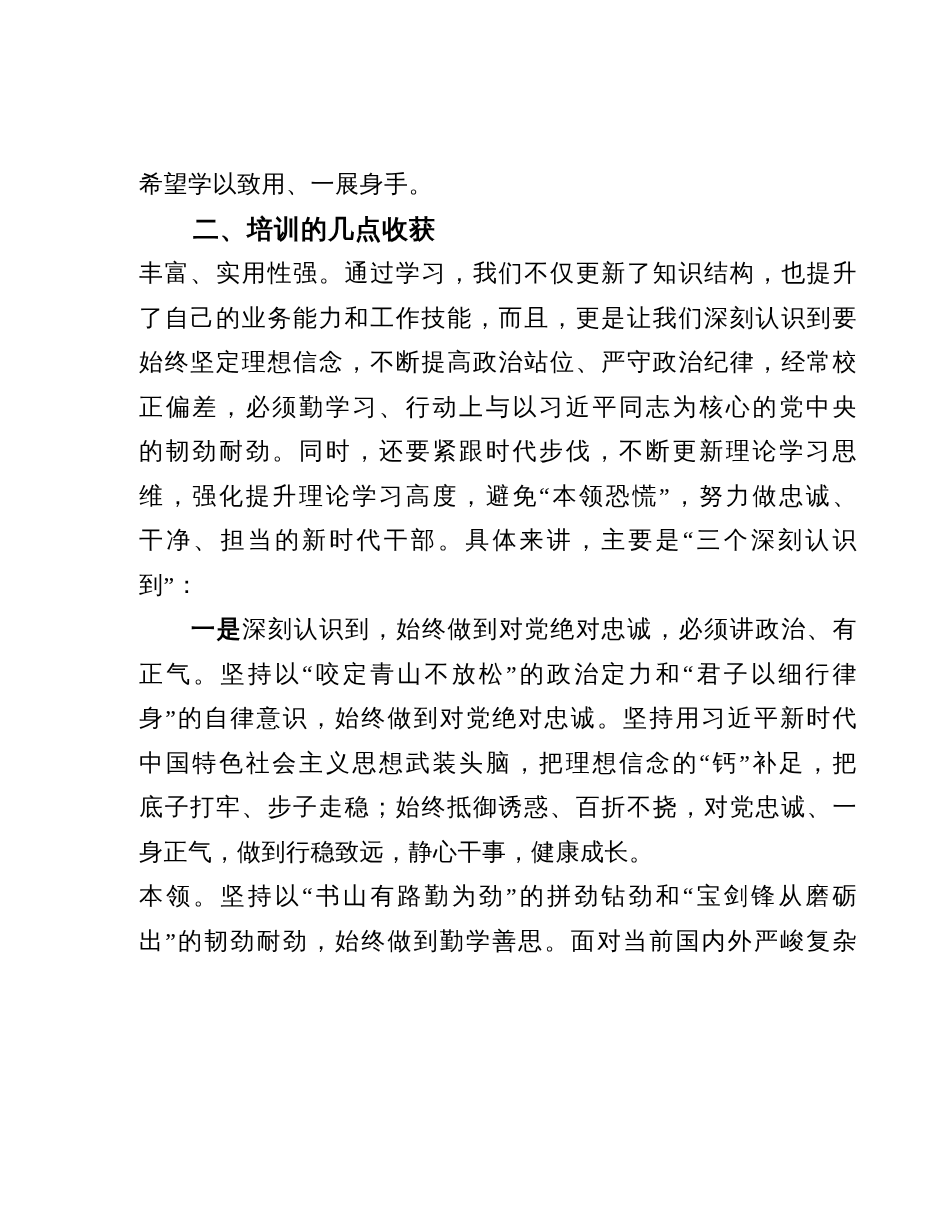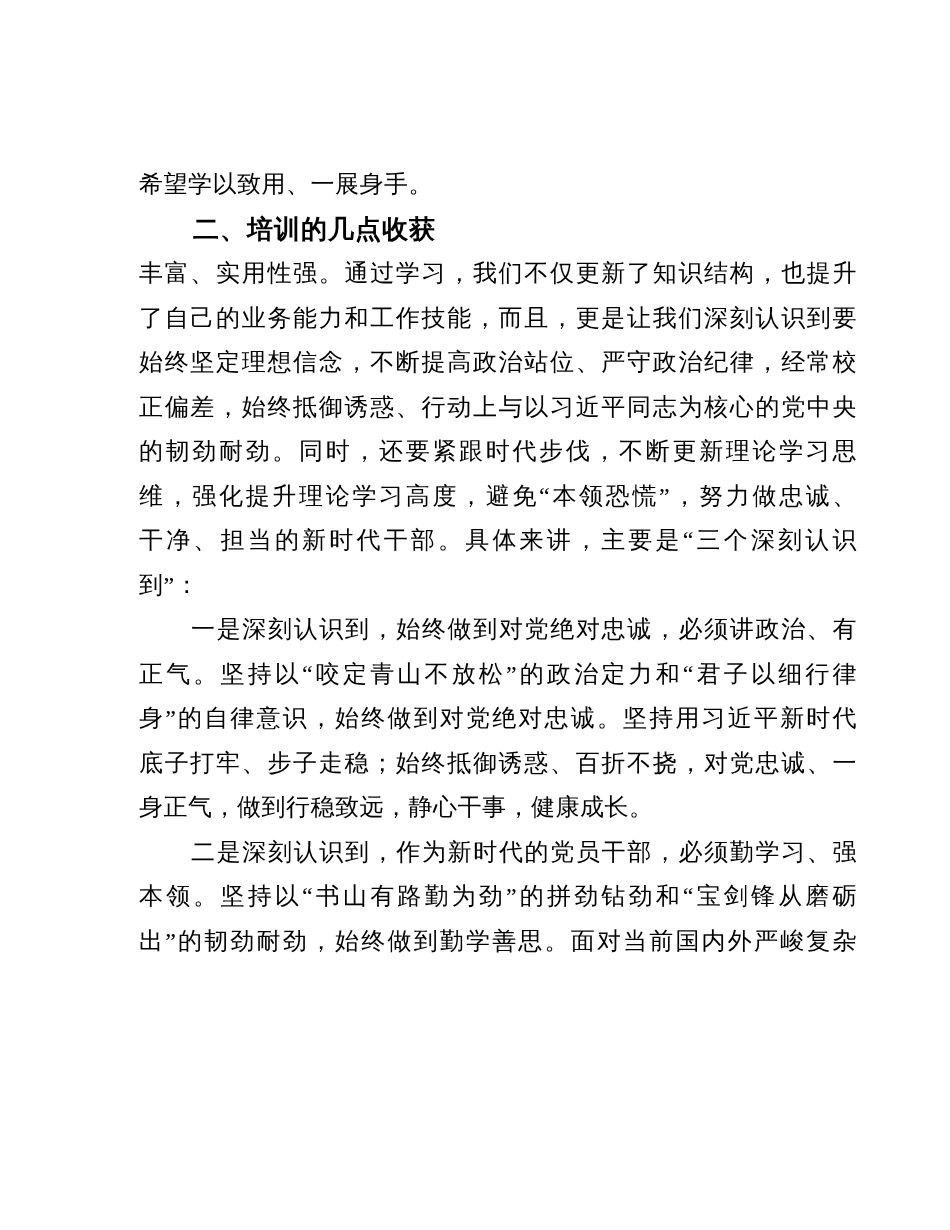--- a/index.html
+++ b/index.html
@@ -50,47 +50,47 @@
   .line.heading {
     font-family: "Liberation Sans", "DejaVu Sans", sans-serif;
     font-weight: bold;
     font-size: 26px;
     text-align: left;
     text-align-last: left;
     text-indent: 54px;
     letter-spacing: 1px;
   }
   .lead-bold {
-    font-weight: normal;
+    font-weight: bold;
     font-family: "Liberation Sans", "DejaVu Sans", sans-serif;
   }
 </style>
 </head>
 <body>
 
 <div class="page">
   <div class="content">
 
     <div class="line align-left">希望学以致用、一展身手。</div>
 
     <div class="line heading">二、培训的几点收获</div>
 
     <div class="line fill">丰富、实用性强。通过学习，我们不仅更新了知识结构，也提升</div>
     <div class="line fill">了自己的业务能力和工作技能，而且，更是让我们深刻认识到要</div>
     <div class="line fill">始终坚定理想信念，不断提高政治站位、严守政治纪律，经常校</div>
-    <div class="line fill">正偏差，始终抵御诱惑、行动上与以习近平同志为核心的党中央</div>
+    <div class="line fill">正偏差，必须勤学习、行动上与以习近平同志为核心的党中央</div>
     <div class="line fill">的韧劲耐劲。同时，还要紧跟时代步伐，不断更新理论学习思</div>
     <div class="line fill">维，强化提升理论学习高度，避免“本领恐慌”，努力做忠诚、</div>
     <div class="line fill">干净、担当的新时代干部。具体来讲，主要是“三个深刻认识</div>
     <div class="line align-left">到”：</div>
 
     <div class="line indent fill"><span class="lead-bold">一是</span><span>深刻认识到，始终做到对党绝对忠诚，必须讲政治、有</span></div>
     <div class="line fill">正气。坚持以“咬定青山不放松”的政治定力和“君子以细行律</div>
     <div class="line fill">身”的自律意识，始终做到对党绝对忠诚。坚持用习近平新时代</div>
+    <div class="line fill">中国特色社会主义思想武装头脑，把理想信念的“钙”补足，把</div>
     <div class="line fill">底子打牢、步子走稳；始终抵御诱惑、百折不挠，对党忠诚、一</div>
     <div class="line align-left">身正气，做到行稳致远，静心干事，健康成长。</div>
 
-    <div class="line indent fill"><span class="lead-bold">二是</span><span>深刻认识到，作为新时代的党员干部，必须勤学习、强</span></div>
     <div class="line fill">本领。坚持以“书山有路勤为劲”的拼劲钻劲和“宝剑锋从磨砺</div>
     <div class="line fill">出”的韧劲耐劲，始终做到勤学善思。面对当前国内外严峻复杂</div>
 
   </div>
 </div>
 
 </body></html>

